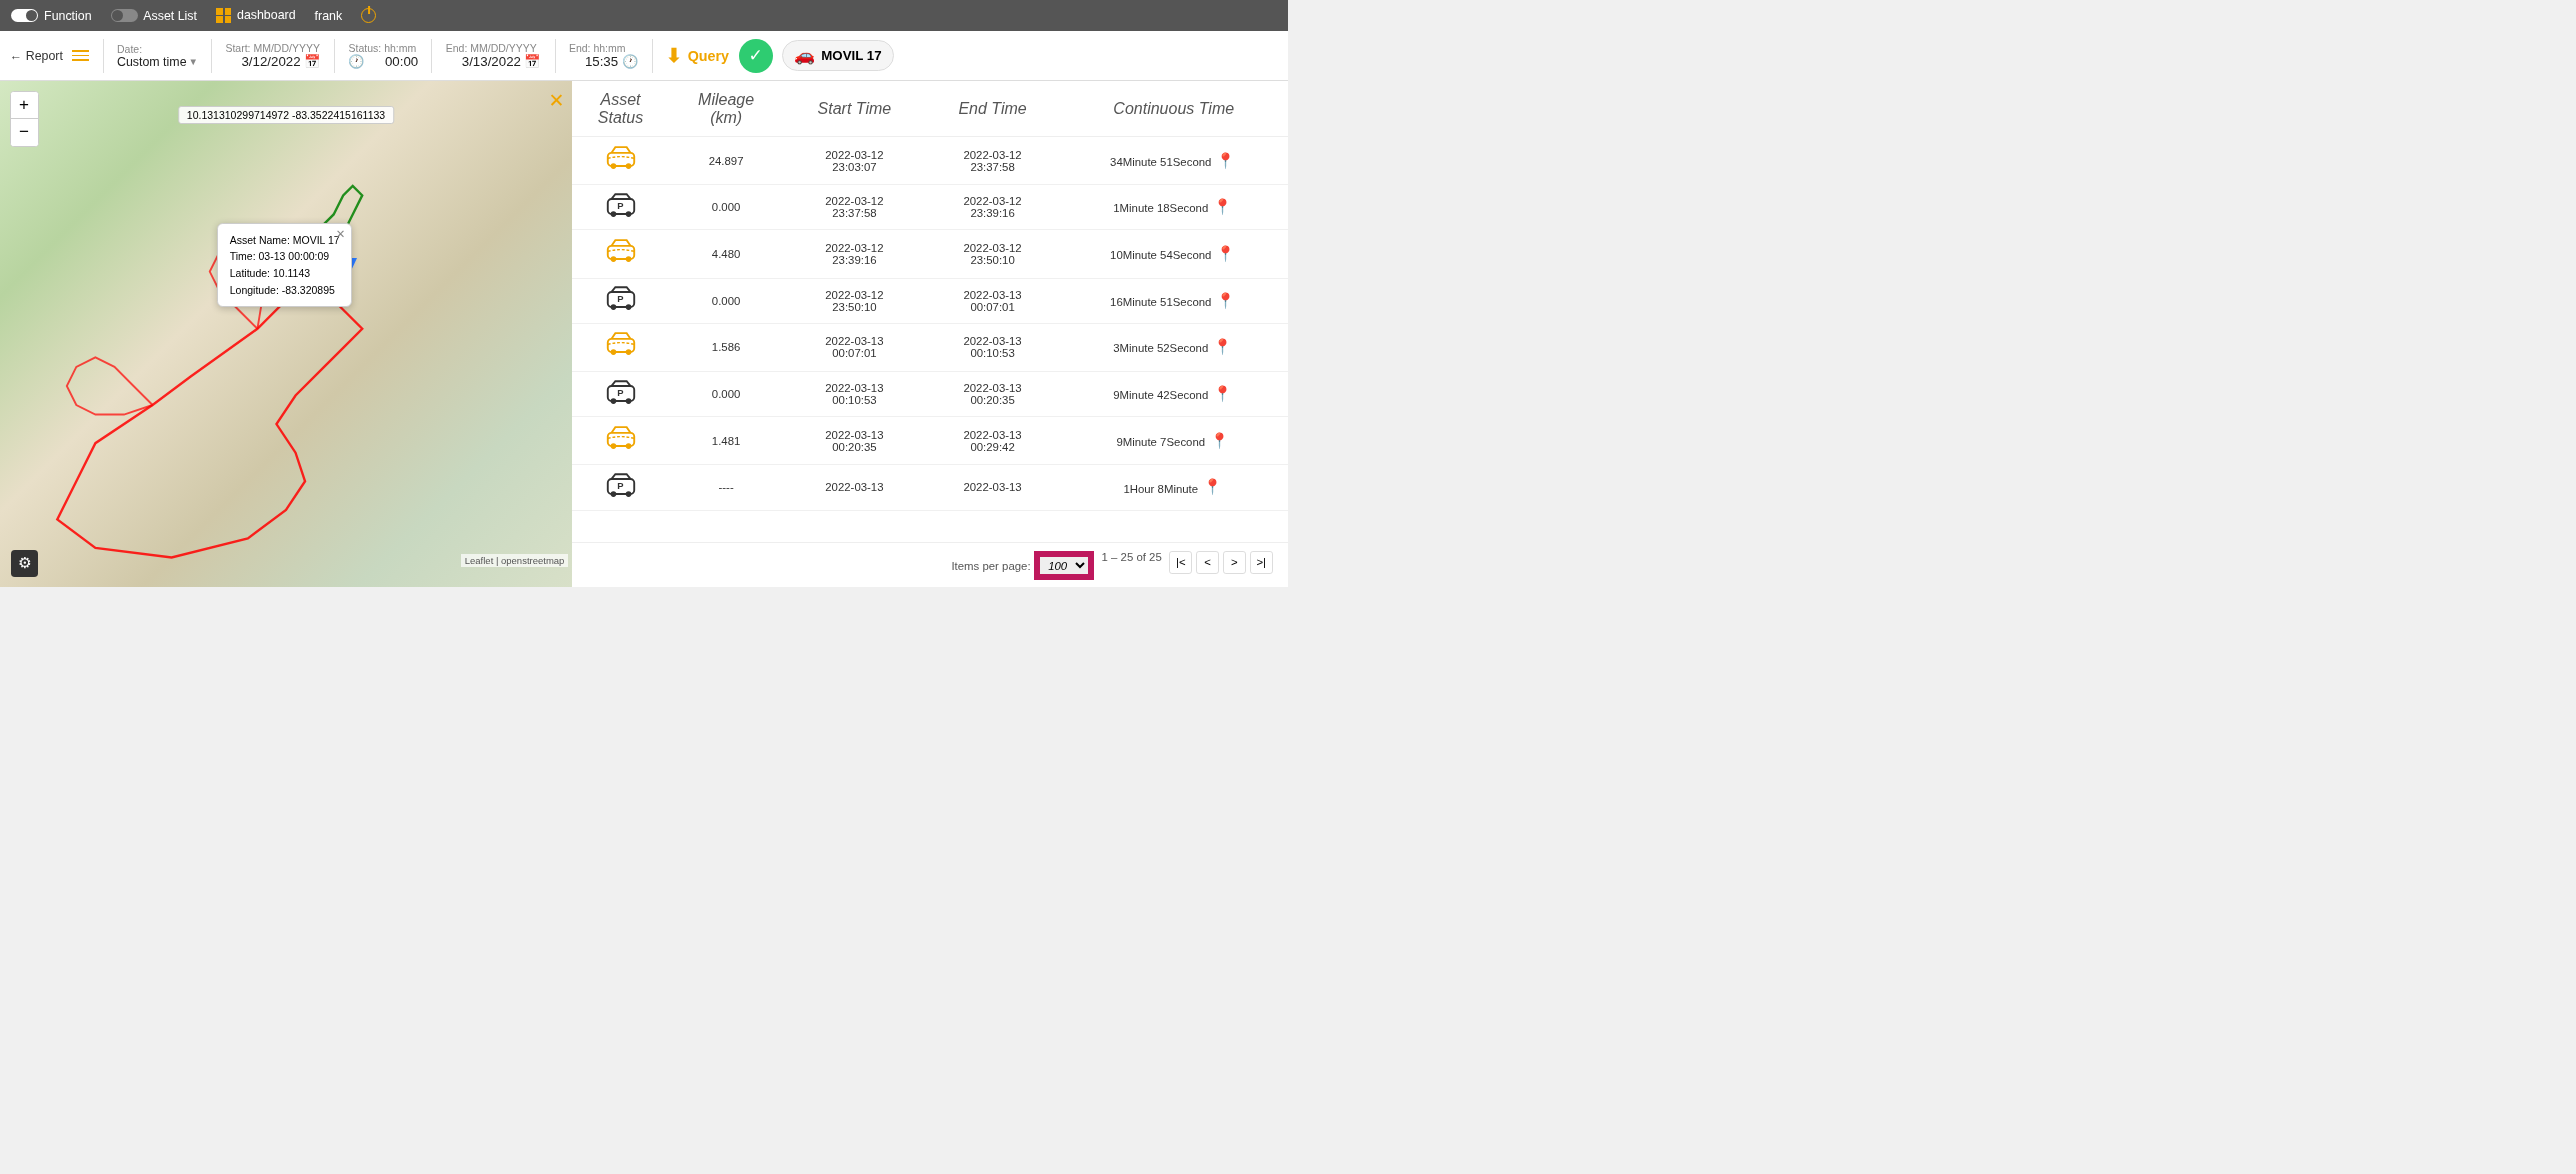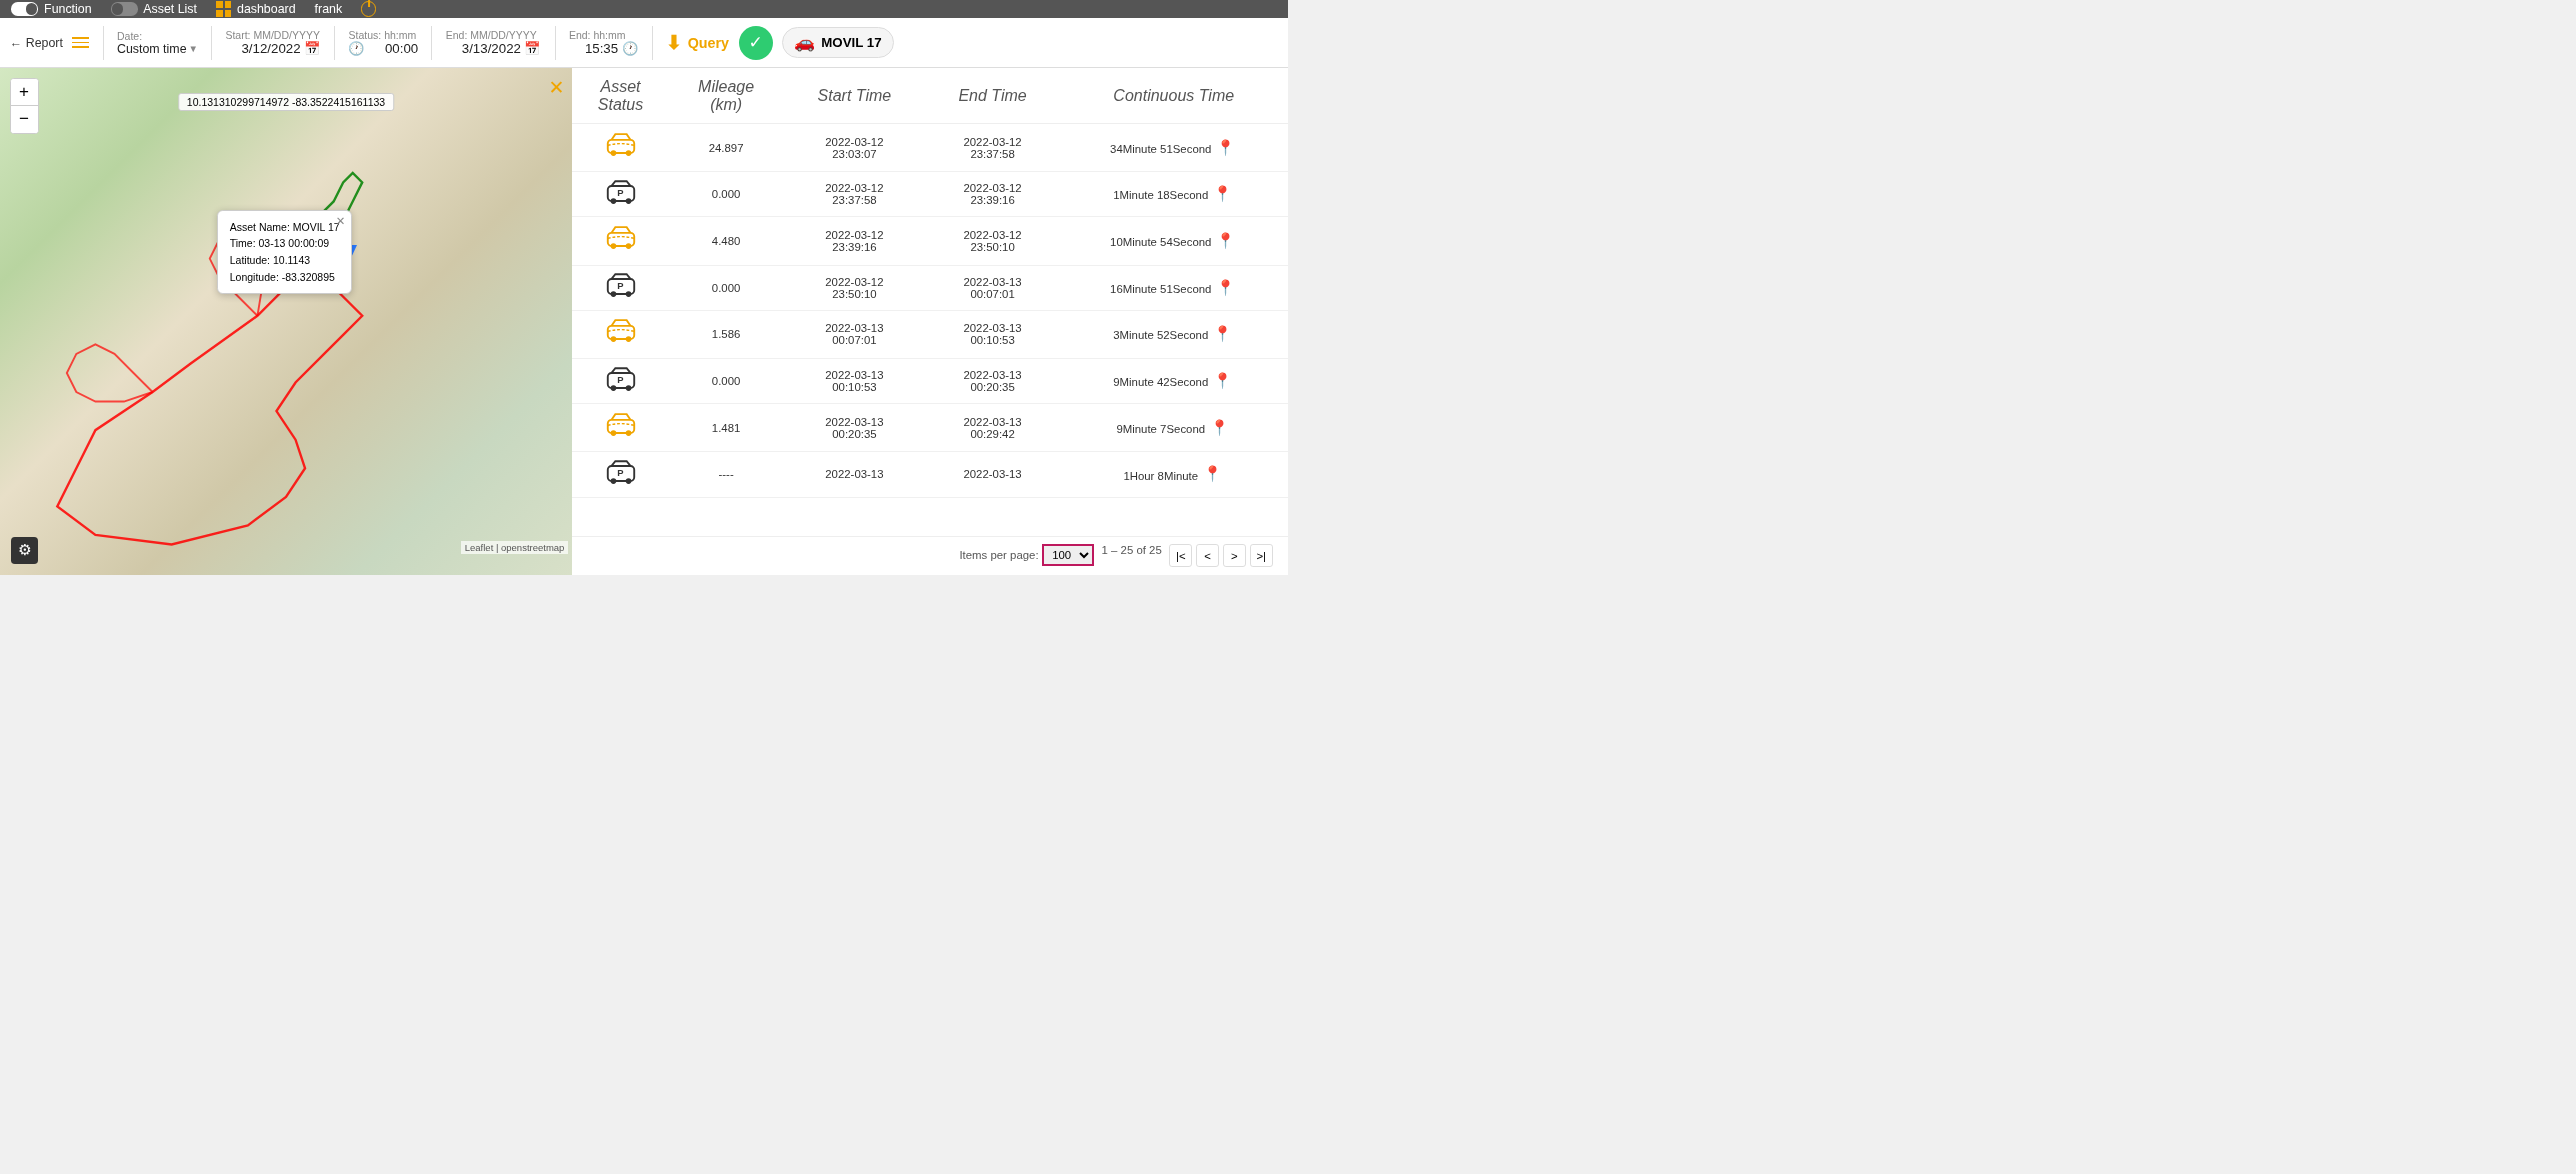--- a/index.html
+++ b/index.html
@@ -3,21 +3,21 @@
   <meta charset="utf-8">
   <style>
     * { box-sizing: border-box; margin: 0; padding: 0; }
     body { font-family: Arial, sans-serif; background: #f0f0f0; width: 1288px; height: 587px; overflow: hidden; }
 
     
     .topbar {
       display: flex;
       align-items: center;
       background: #555;
-      height: 18px;
+      height: 31px;
       padding: 0 11.4px;
       gap: 19px;
     }
     .topbar-item {
       display: flex;
       align-items: center;
       gap: 5.7px;
       color: #fff;
       font-size: 12.4px;
       cursor: pointer;
@@ -345,23 +345,24 @@
       border-top: 1px solid #eee;
       font-size: 11.4px;
       color: #555;
     }
     .per-page-select {
       display: flex;
       align-items: center;
       gap: 3.8px;
     }
     .per-page-select select {
-      border: 2px solid #be185d;
+      border: 6px solid #be185d;
       padding: 1.9px 3.8px;
       font-size: 11.4px;
+      font-style: italic;
     }
     .page-nav {
       display: flex;
       align-items: center;
       gap: 3.8px;
     }
     .nav-btn {
       background: none;
       border: 1px solid #ddd;
       border-radius: 2.9px;

